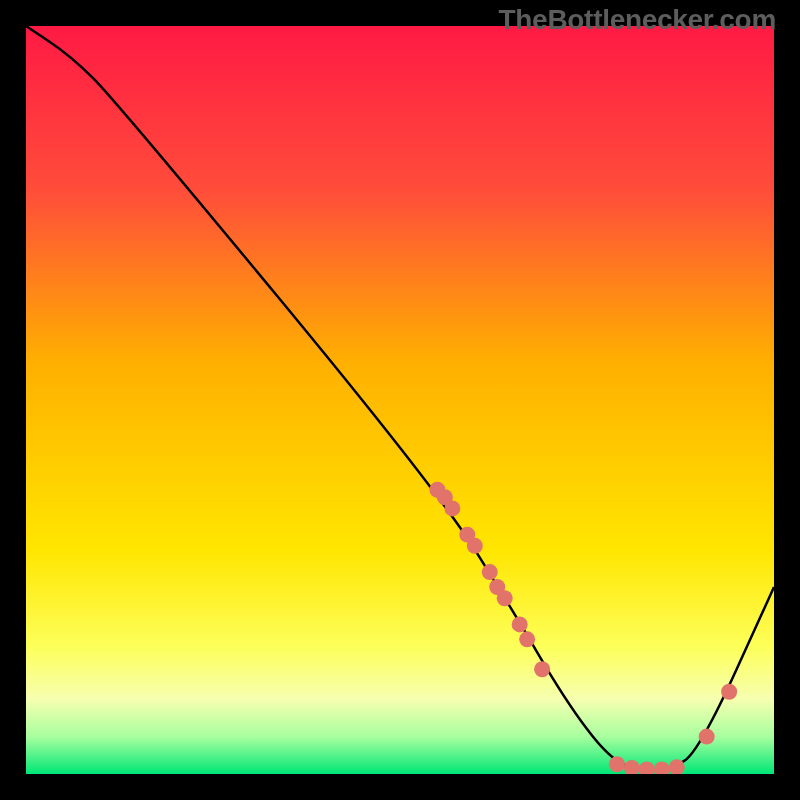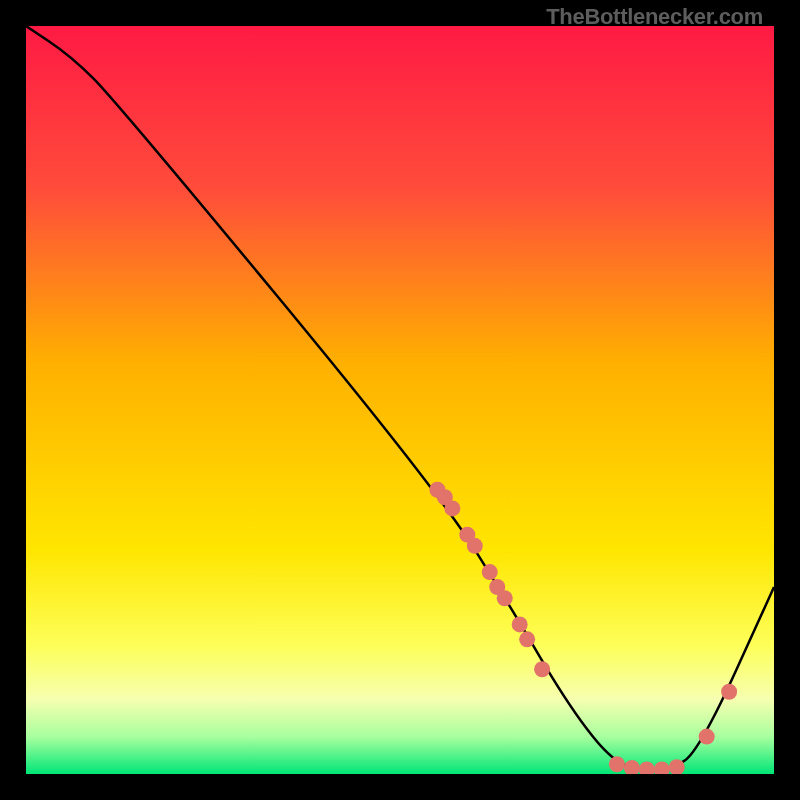--- a/index.html
+++ b/index.html
@@ -14,23 +14,23 @@
   .chart-container {
     position: absolute;
     left: 26px;
     top: 26px;
     width: 748px;
     height: 748px;
   }
   .watermark {
     position: absolute;
     top: 4px;
-    right: 37px;
+    right: 24px;
     font-family: Arial, Helvetica, sans-serif;
-    font-size: 22px;
+    font-size: 28px;
     font-weight: bold;
     color: #5d5d5d;
     z-index: 10;
     letter-spacing: -0.3px;
   }
   svg {
     display: block;
   }
 </style>
 </head>

